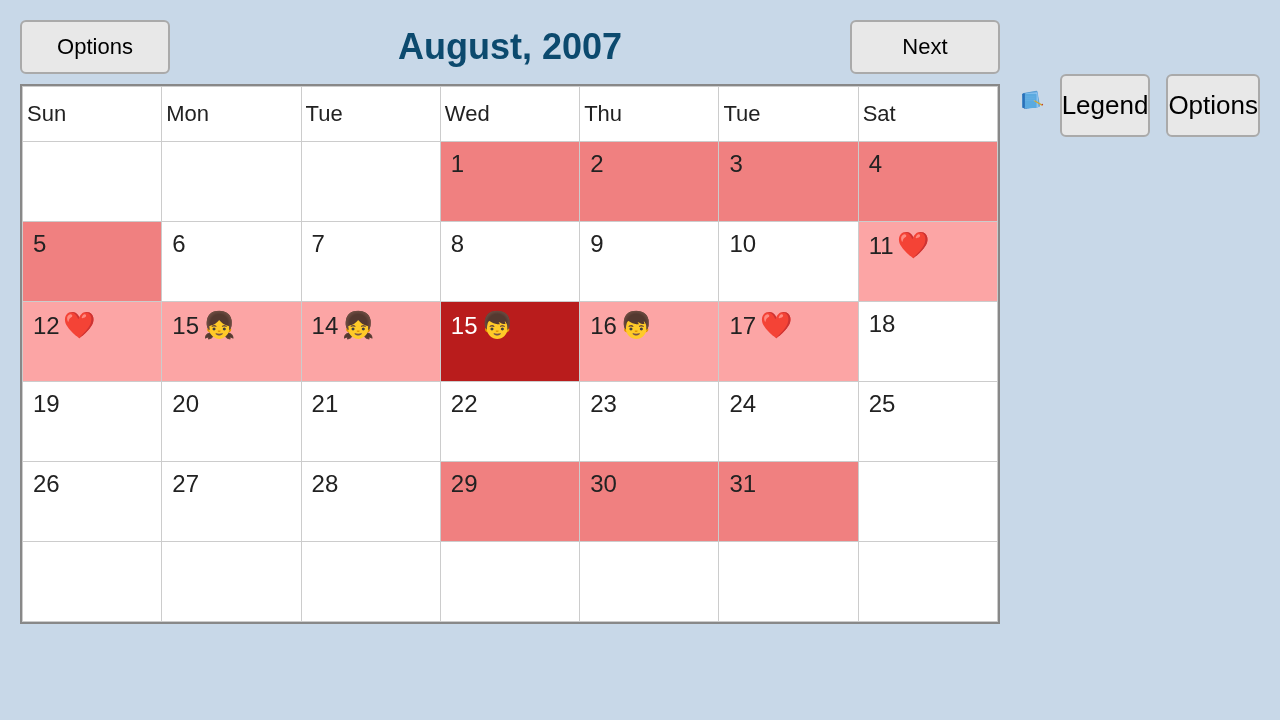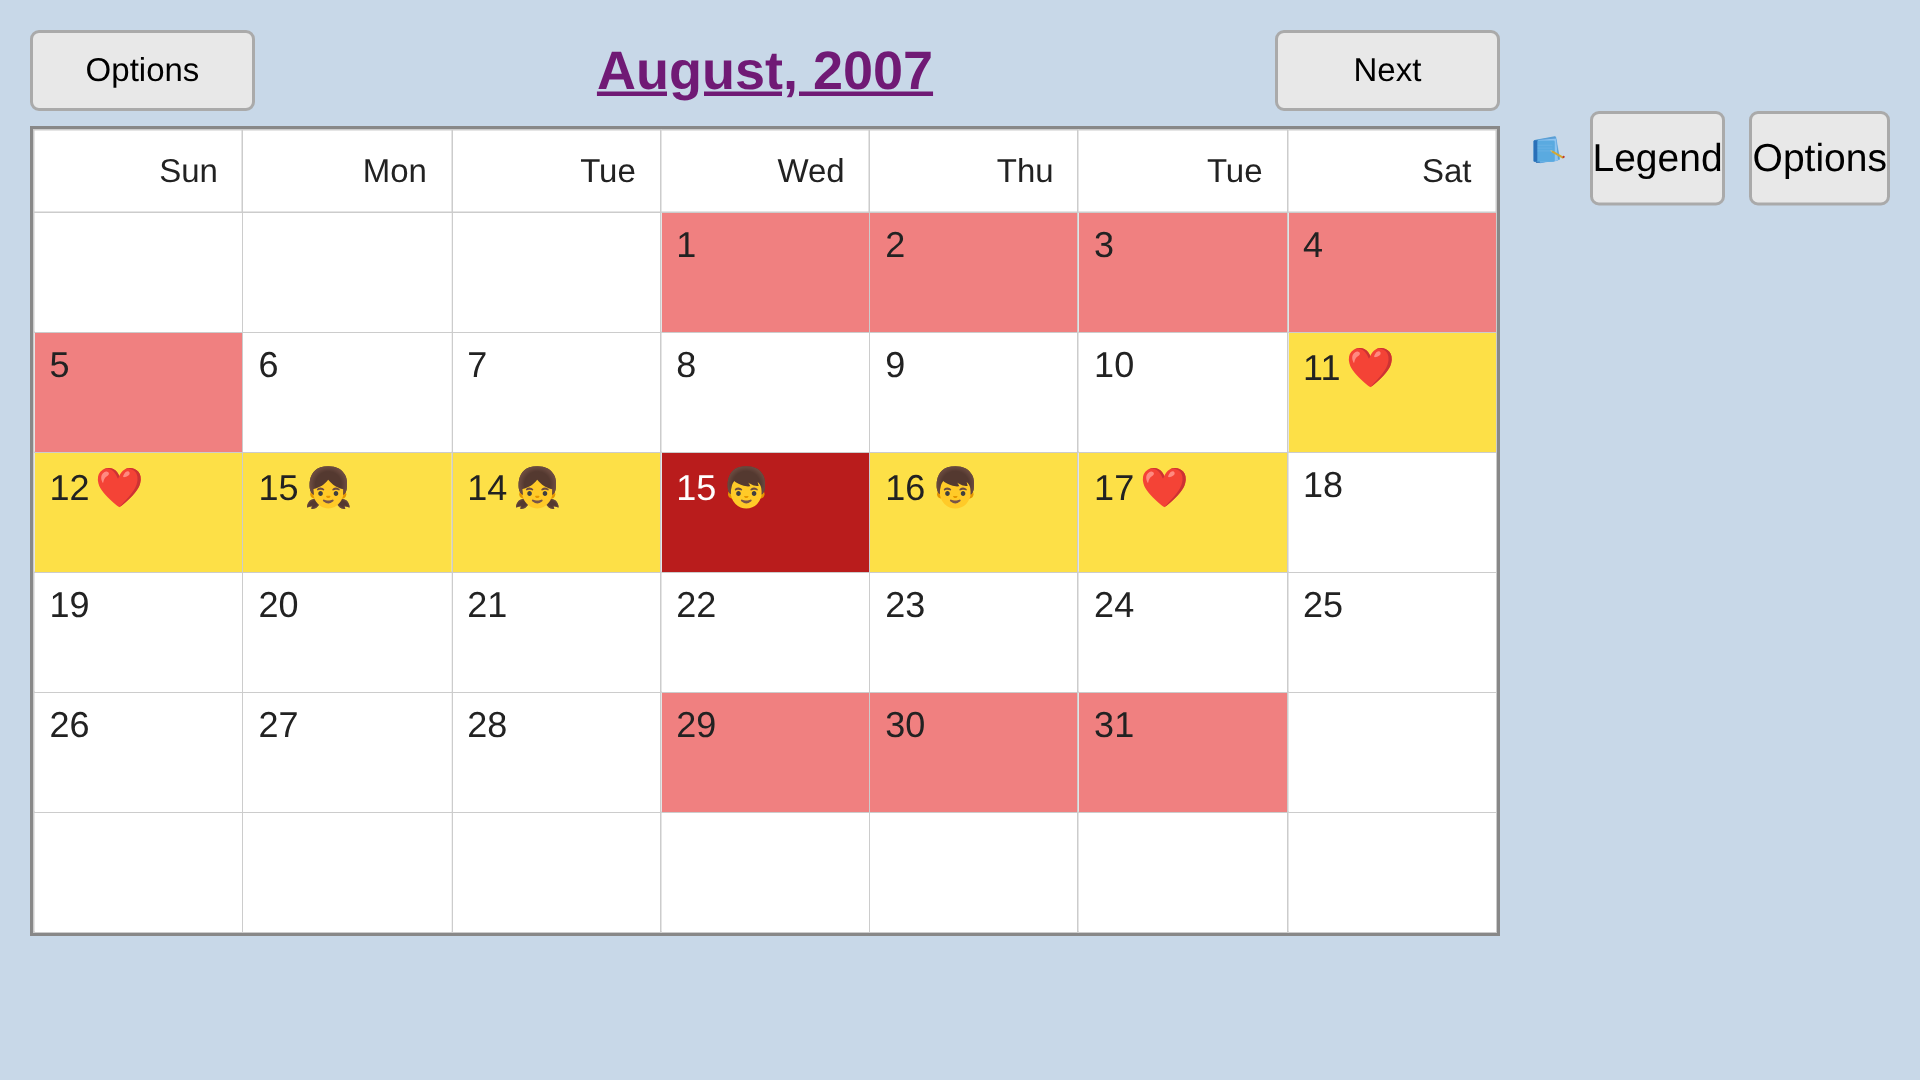--- a/index.html
+++ b/index.html
@@ -33,59 +33,58 @@
       border-radius: 6px;
       padding: 12px 30px;
       font-size: 22px;
       cursor: pointer;
       min-width: 150px;
     }
 
     .month-title {
       font-size: 36px;
       font-weight: bold;
-      color: #701a75;
-      text-decoration: underline;
+      color: #0c4a6e;
     }
 
     .calendar-grid {
       border: 2px solid #888;
       background: white;
       width: 100%;
     }
 
     .calendar-grid table {
       width: 100%;
       border-collapse: collapse;
     }
 
     .calendar-grid th {
       border: 1px solid #ccc;
-      padding: 14px 16px;
+      padding: 14px 4px;
       font-size: 22px;
       font-weight: normal;
-      text-align: right;
+      text-align: left;
       background: white;
       color: #222;
     }
 
     .calendar-grid td {
       border: 1px solid #ccc;
       padding: 8px 10px;
       font-size: 24px;
       vertical-align: top;
       height: 80px;
       width: 14.28%;
       background: white;
       color: #222;
       position: relative;
     }
 
     td.pink-bg { background: #f08080; color: #222; }
-    td.green-bg { background: #fde047; color: #222; }
+    td.green-bg { background: #fca5a5; color: #222; }
     td.dark-green-bg { background: #b91c1c; color: white; }
     td.empty { background: white; }
 
     .cell-content {
       display: flex;
       align-items: center;
       gap: 4px;
     }
 
     .day-num { font-size: 24px; }

